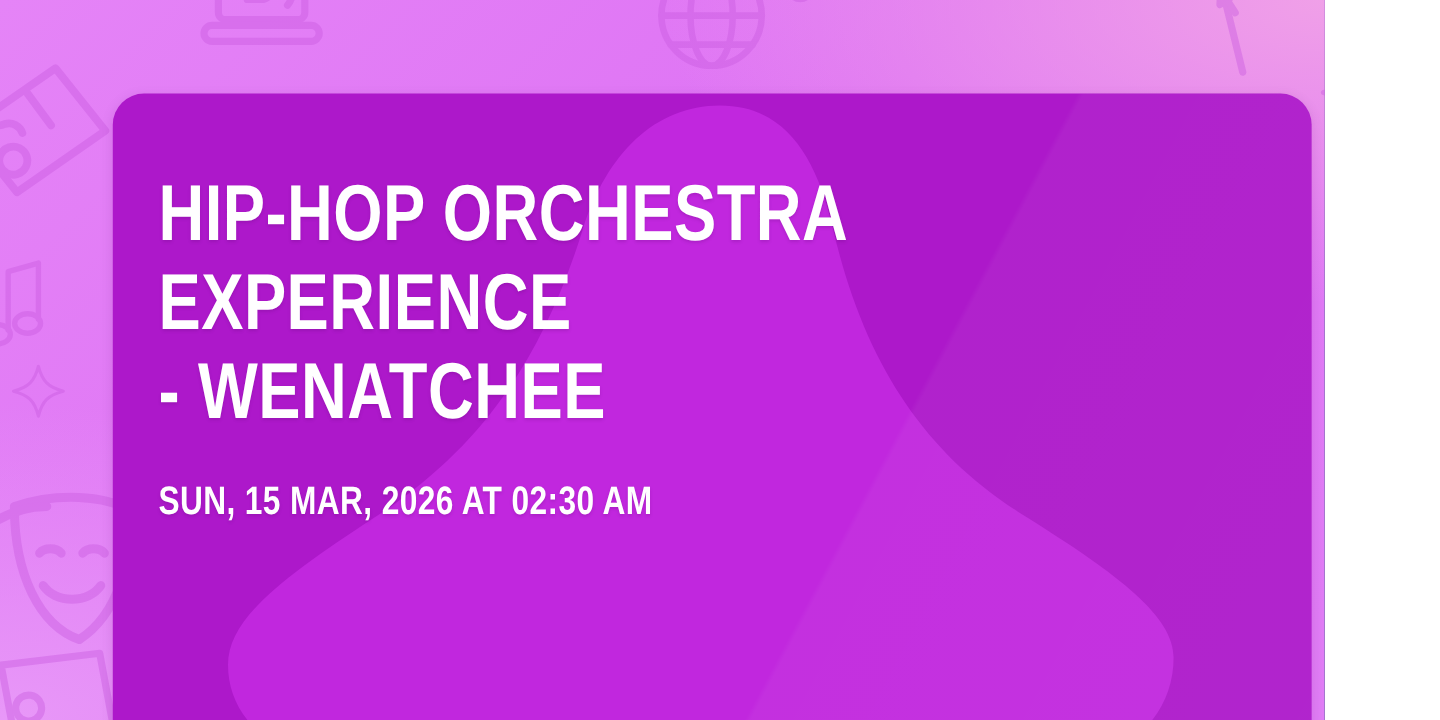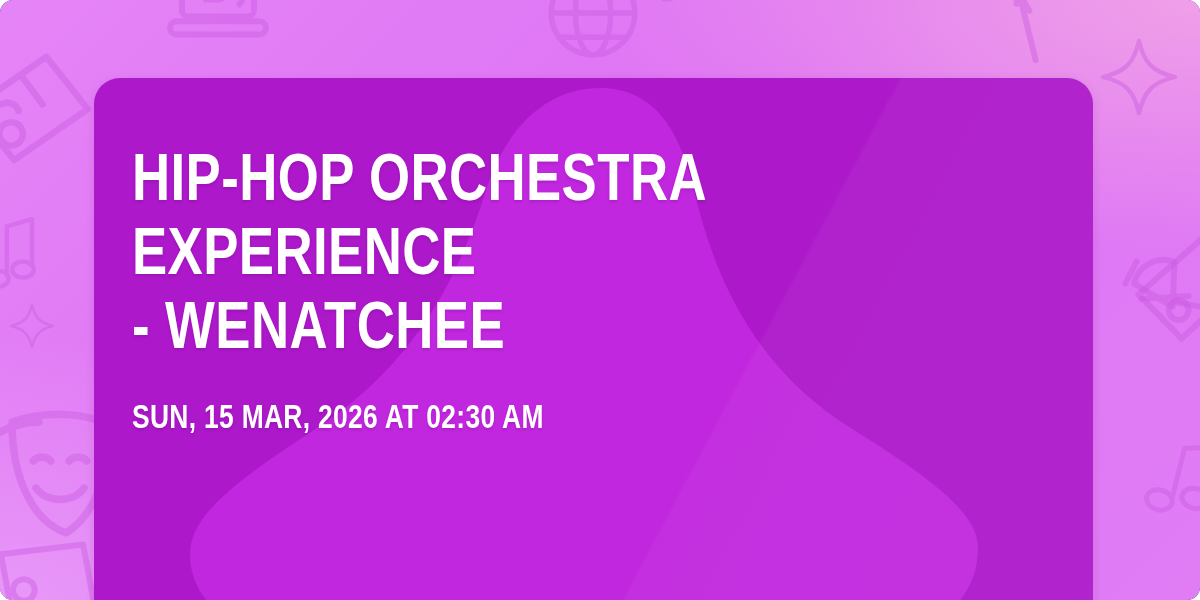--- a/index.html
+++ b/index.html
@@ -7,25 +7,24 @@
     margin: 0;
     padding: 0;
     background: #ffffff;
   }
   body {
     font-family: "Liberation Sans", sans-serif;
   }
 
   .banner {
     position: relative;
-    width: 1200px;
+    width: 1104px;
     height: 600px;
     overflow: hidden;
     background: #0c4a6e;
-    border-radius: 13px;
   }
 
   
   .bg-gradient {
     position: absolute;
     inset: 0;
     background:
       radial-gradient(120% 100% at 100% 0%, #f0a0e8 0%, rgba(240,160,232,0) 42%),
       radial-gradient(90% 80% at 0% 100%, #e898f8 0%, rgba(232,152,248,0) 55%),
       linear-gradient(135deg, #e584f7 0%, #de73f4 48%, #e07df5 100%);

